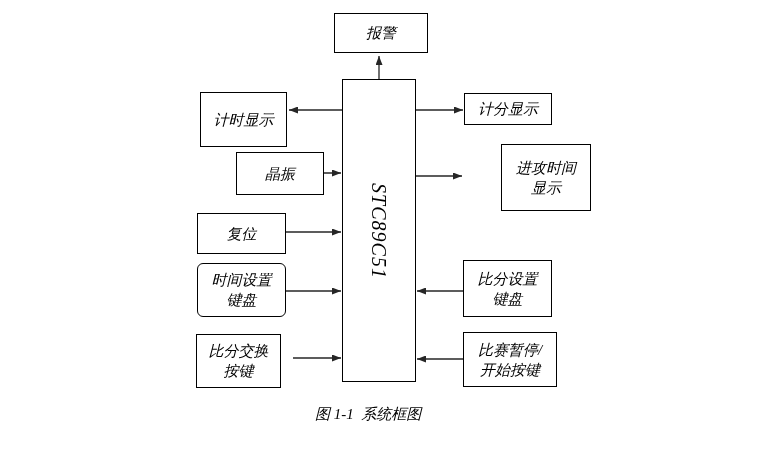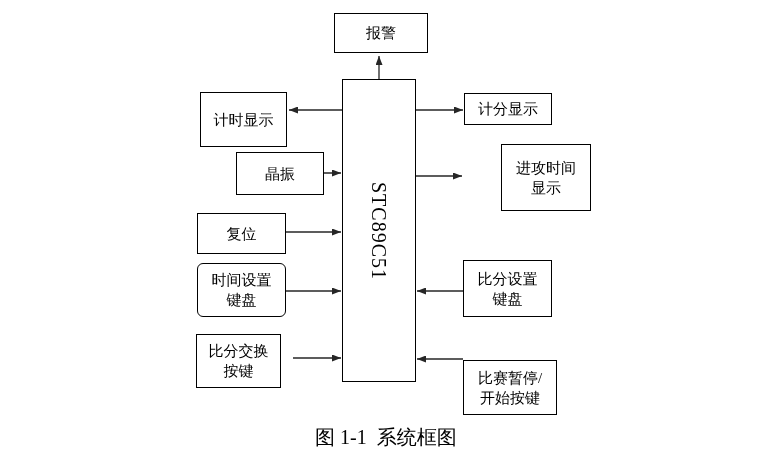--- a/index.html
+++ b/index.html
@@ -4,20 +4,21 @@
 <style>
   html, body { margin: 0; padding: 0; background: #ffffff; }
   .canvas {
     position: relative;
     width: 771px;
     height: 460px;
     background: #ffffff;
     font-family: "Liberation Serif", "DejaVu Serif", serif;
     color: #000000;
     overflow: hidden;
+    font-style: italic;
   }
   .connector-layer {
     position: absolute;
     left: 0; top: 0;
     width: 771px; height: 460px;
     pointer-events: none;
   }
   .box {
     position: absolute;
     border: 1px solid #000000;
@@ -35,33 +36,33 @@
   #n-alarm     { left: 334px; top: 13px;  width: 94px;  height: 40px; }
   #n-mcu       { left: 342px; top: 79px;  width: 74px;  height: 303px; }
   #n-timing    { left: 200px; top: 92px;  width: 87px;  height: 55px; }
   #n-crystal   { left: 197px; top: 152px; width: 88px;  height: 43px; margin-left: 39px; }
   #n-reset     { left: 197px; top: 213px; width: 89px;  height: 41px; text-align: right; }
   #n-timeset   { left: 197px; top: 263px; width: 89px;  height: 54px; border-radius: 6px; }
   #n-swap      { left: 196px; top: 334px; width: 85px;  height: 54px; }
   #n-scoredisp { left: 464px; top: 93px;  width: 88px;  height: 32px; }
   #n-attack    { left: 463px; top: 144px; width: 90px;  height: 67px; margin-left: 38px; }
   #n-scoreset  { left: 463px; top: 260px; width: 89px;  height: 57px; }
-  #n-pause     { left: 463px; top: 332px; width: 94px;  height: 55px; margin-top: 28px; }
+  #n-pause     { left: 463px; top: 332px; width: 94px;  height: 55px; }
   .vtext {
     display: inline-block;
     white-space: nowrap;
     transform: rotate(90deg);
     font-size: 20px;
     letter-spacing: 1px;
   }
   .caption {
     position: absolute;
     left: 315px;
-    top: 424px;
-    font-size: 20px;
+    top: 405px;
+    font-size: 15px;
     white-space: pre;
   }
   .arrow-line { stroke: #262626; stroke-width: 1.3; }
 </style>
 </head>
 <body>
 
 <div class="canvas">
 
   <svg class="connector-layer" width="771" height="460" viewBox="0 0 771 460" xmlns="http://www.w3.org/2000/svg">

